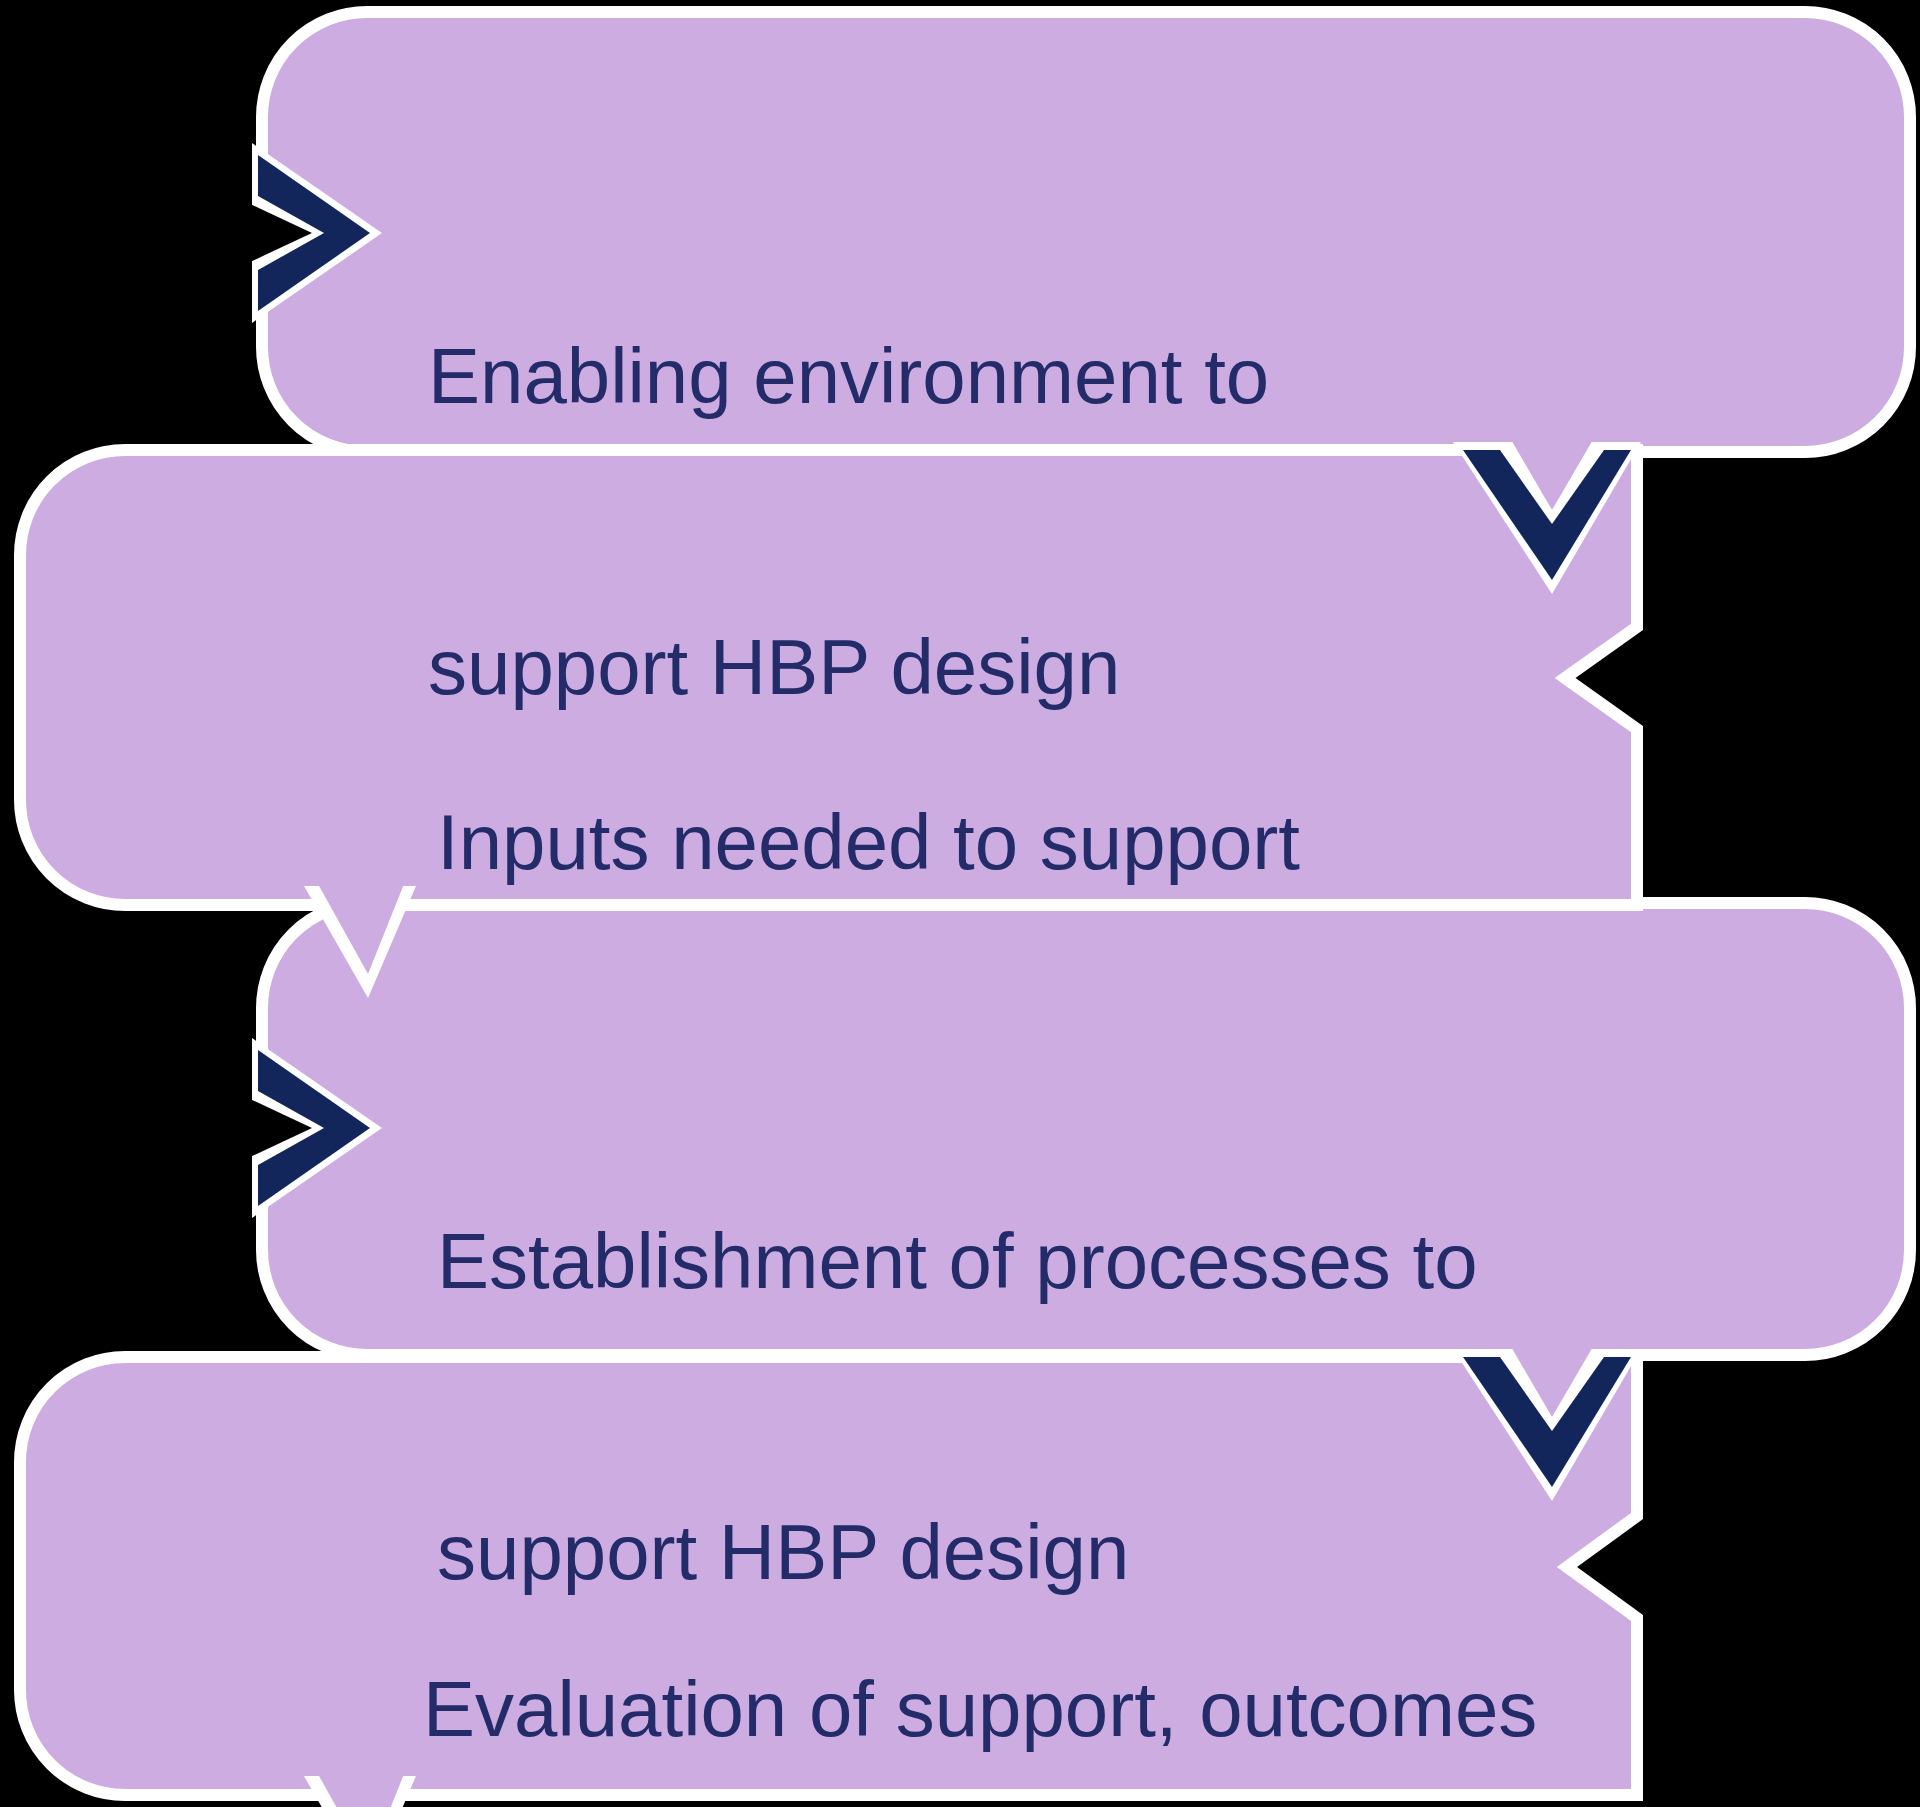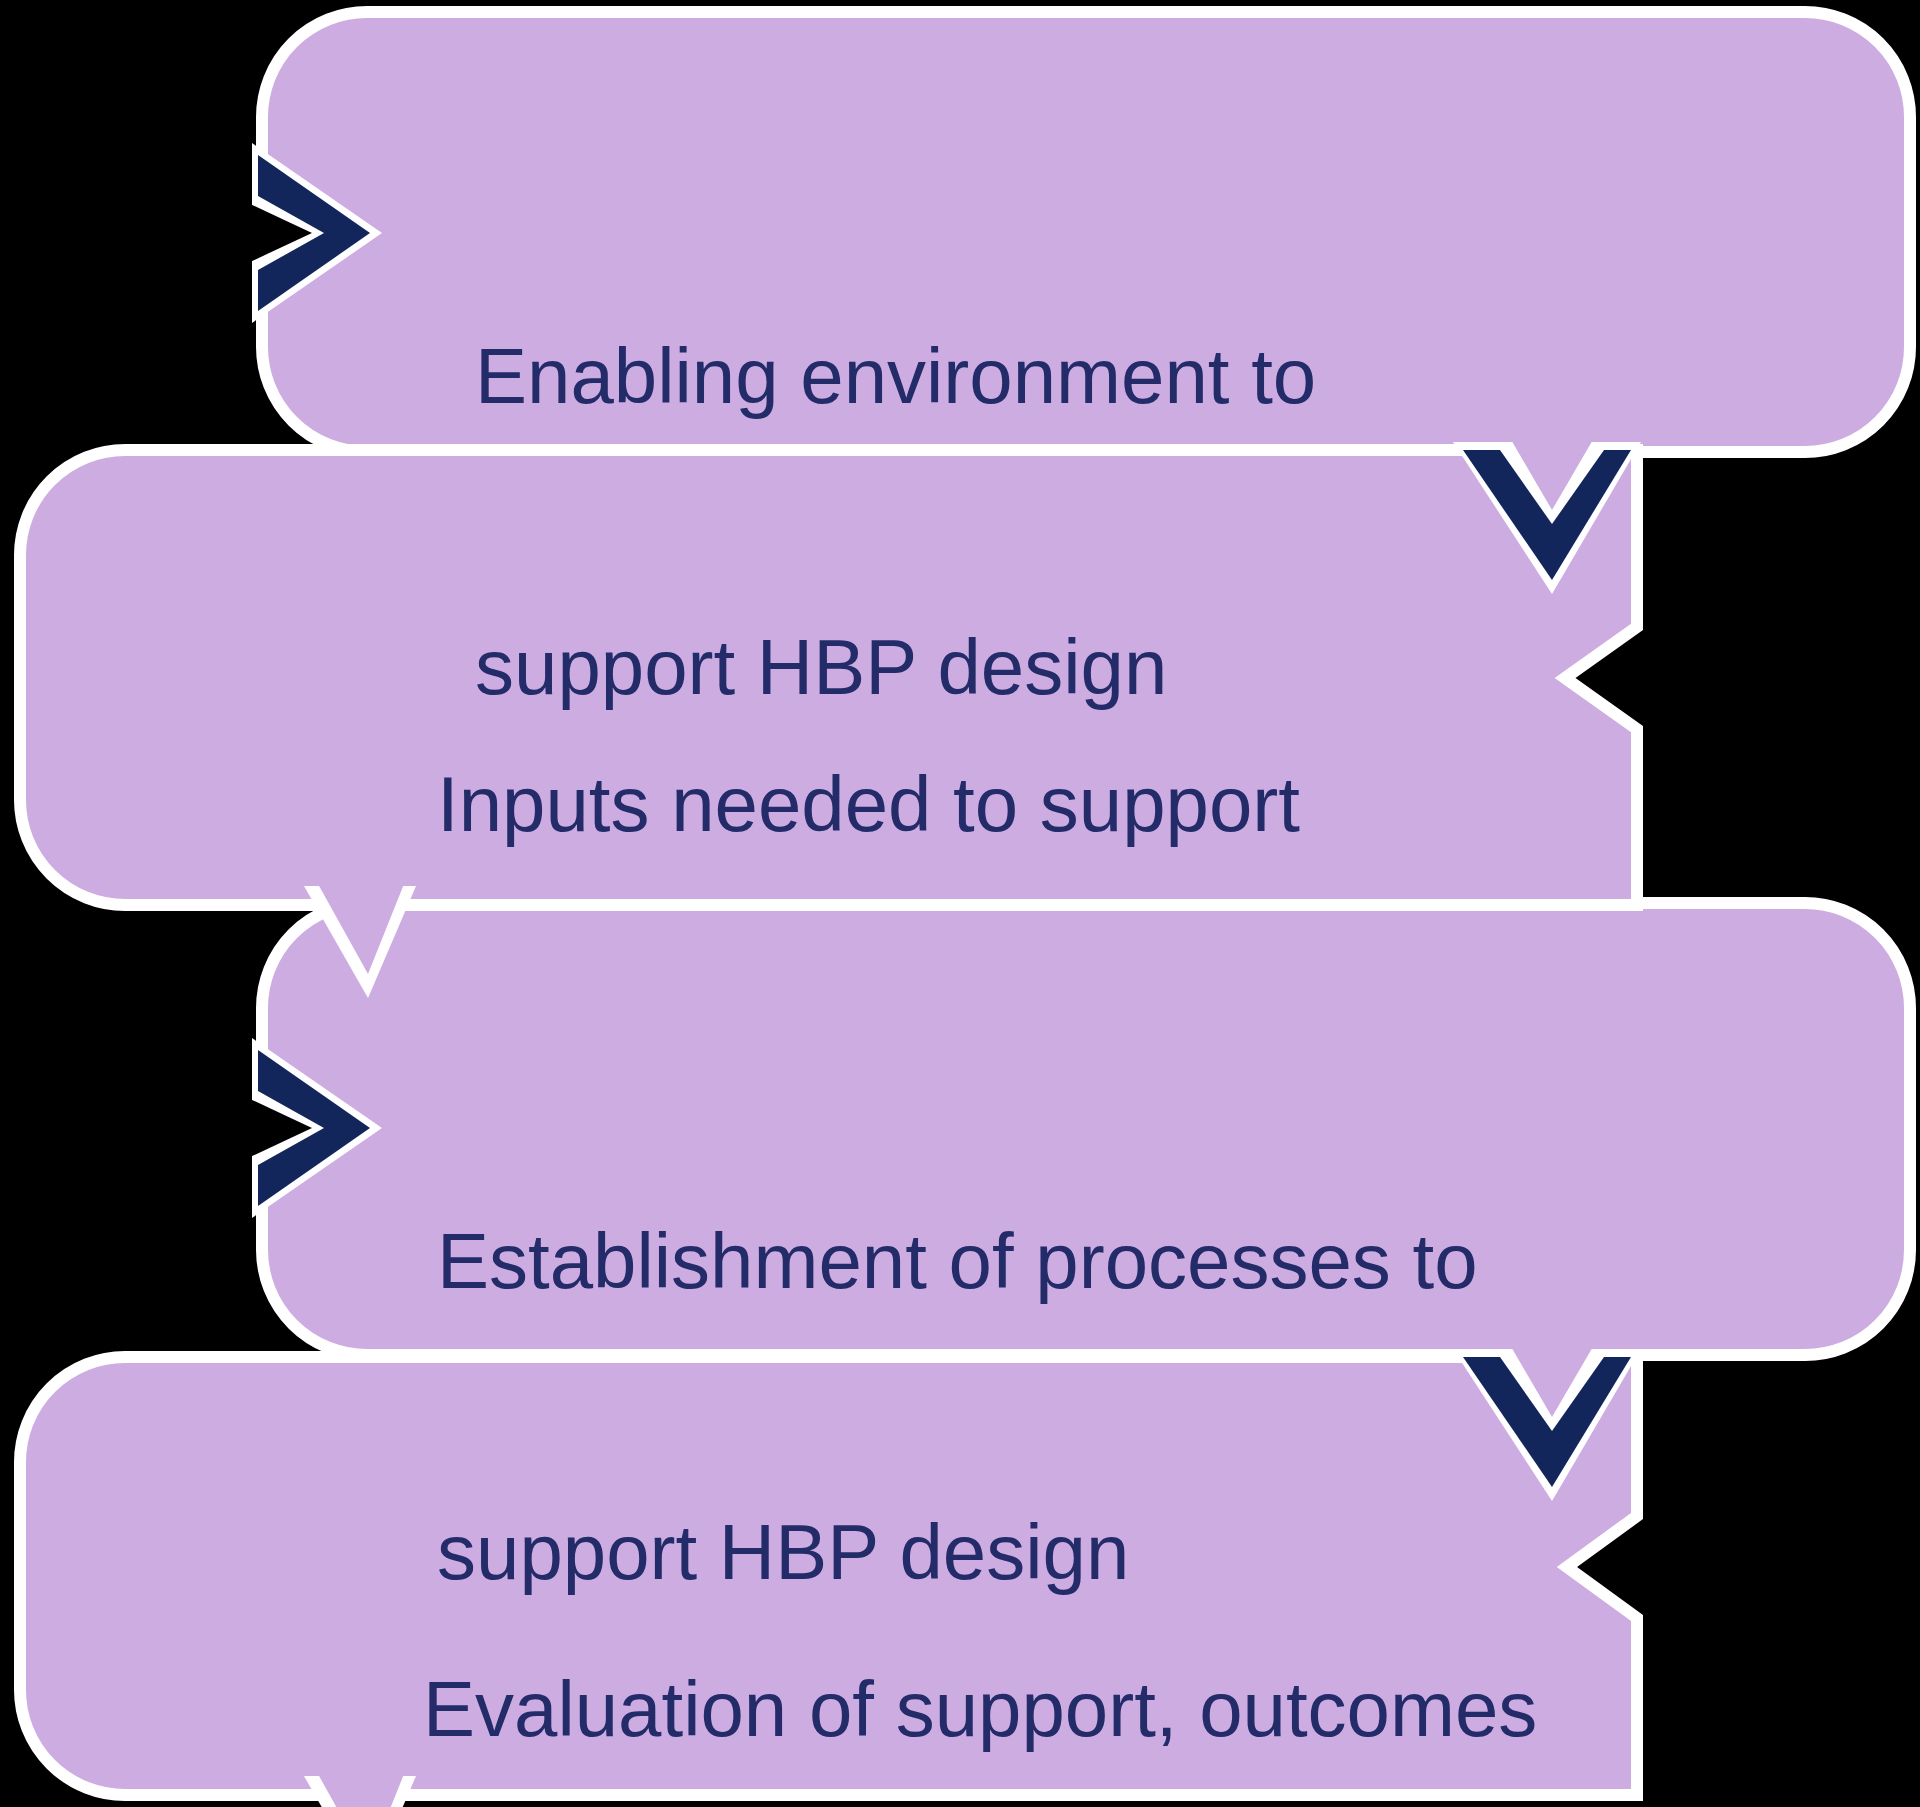--- a/index.html
+++ b/index.html
@@ -8,22 +8,22 @@
   svg{position:absolute;left:0;top:0;}
   .step-text{
     position:absolute;
     font-family:"Liberation Sans", sans-serif;
     font-size:78px;
     line-height:97px;
     font-weight:400;
     letter-spacing:0px;
     white-space:pre;
   }
-  .t1{left:428px;top:134px;margin-left:47px;}
-  .t2{left:437px;top:562px;}
+  .t1{left:428px;top:134px;}
+  .t2{left:437px;top:600px;}
   .t3{left:430px;top:1019px;margin-left:7px;}
   .t4{left:423px;top:1467px;}
 </style>
 </head>
 <body style="background: rgb(0, 0, 0);">
 
 <div class="stage">
   <svg width="1920" height="1807" viewBox="0 0 1920 1807">
 
     <rect x="262" y="12" width="1648" height="440" rx="105" ry="105" stroke="#ffffff" stroke-width="12" fill="#cdace2"></rect>

